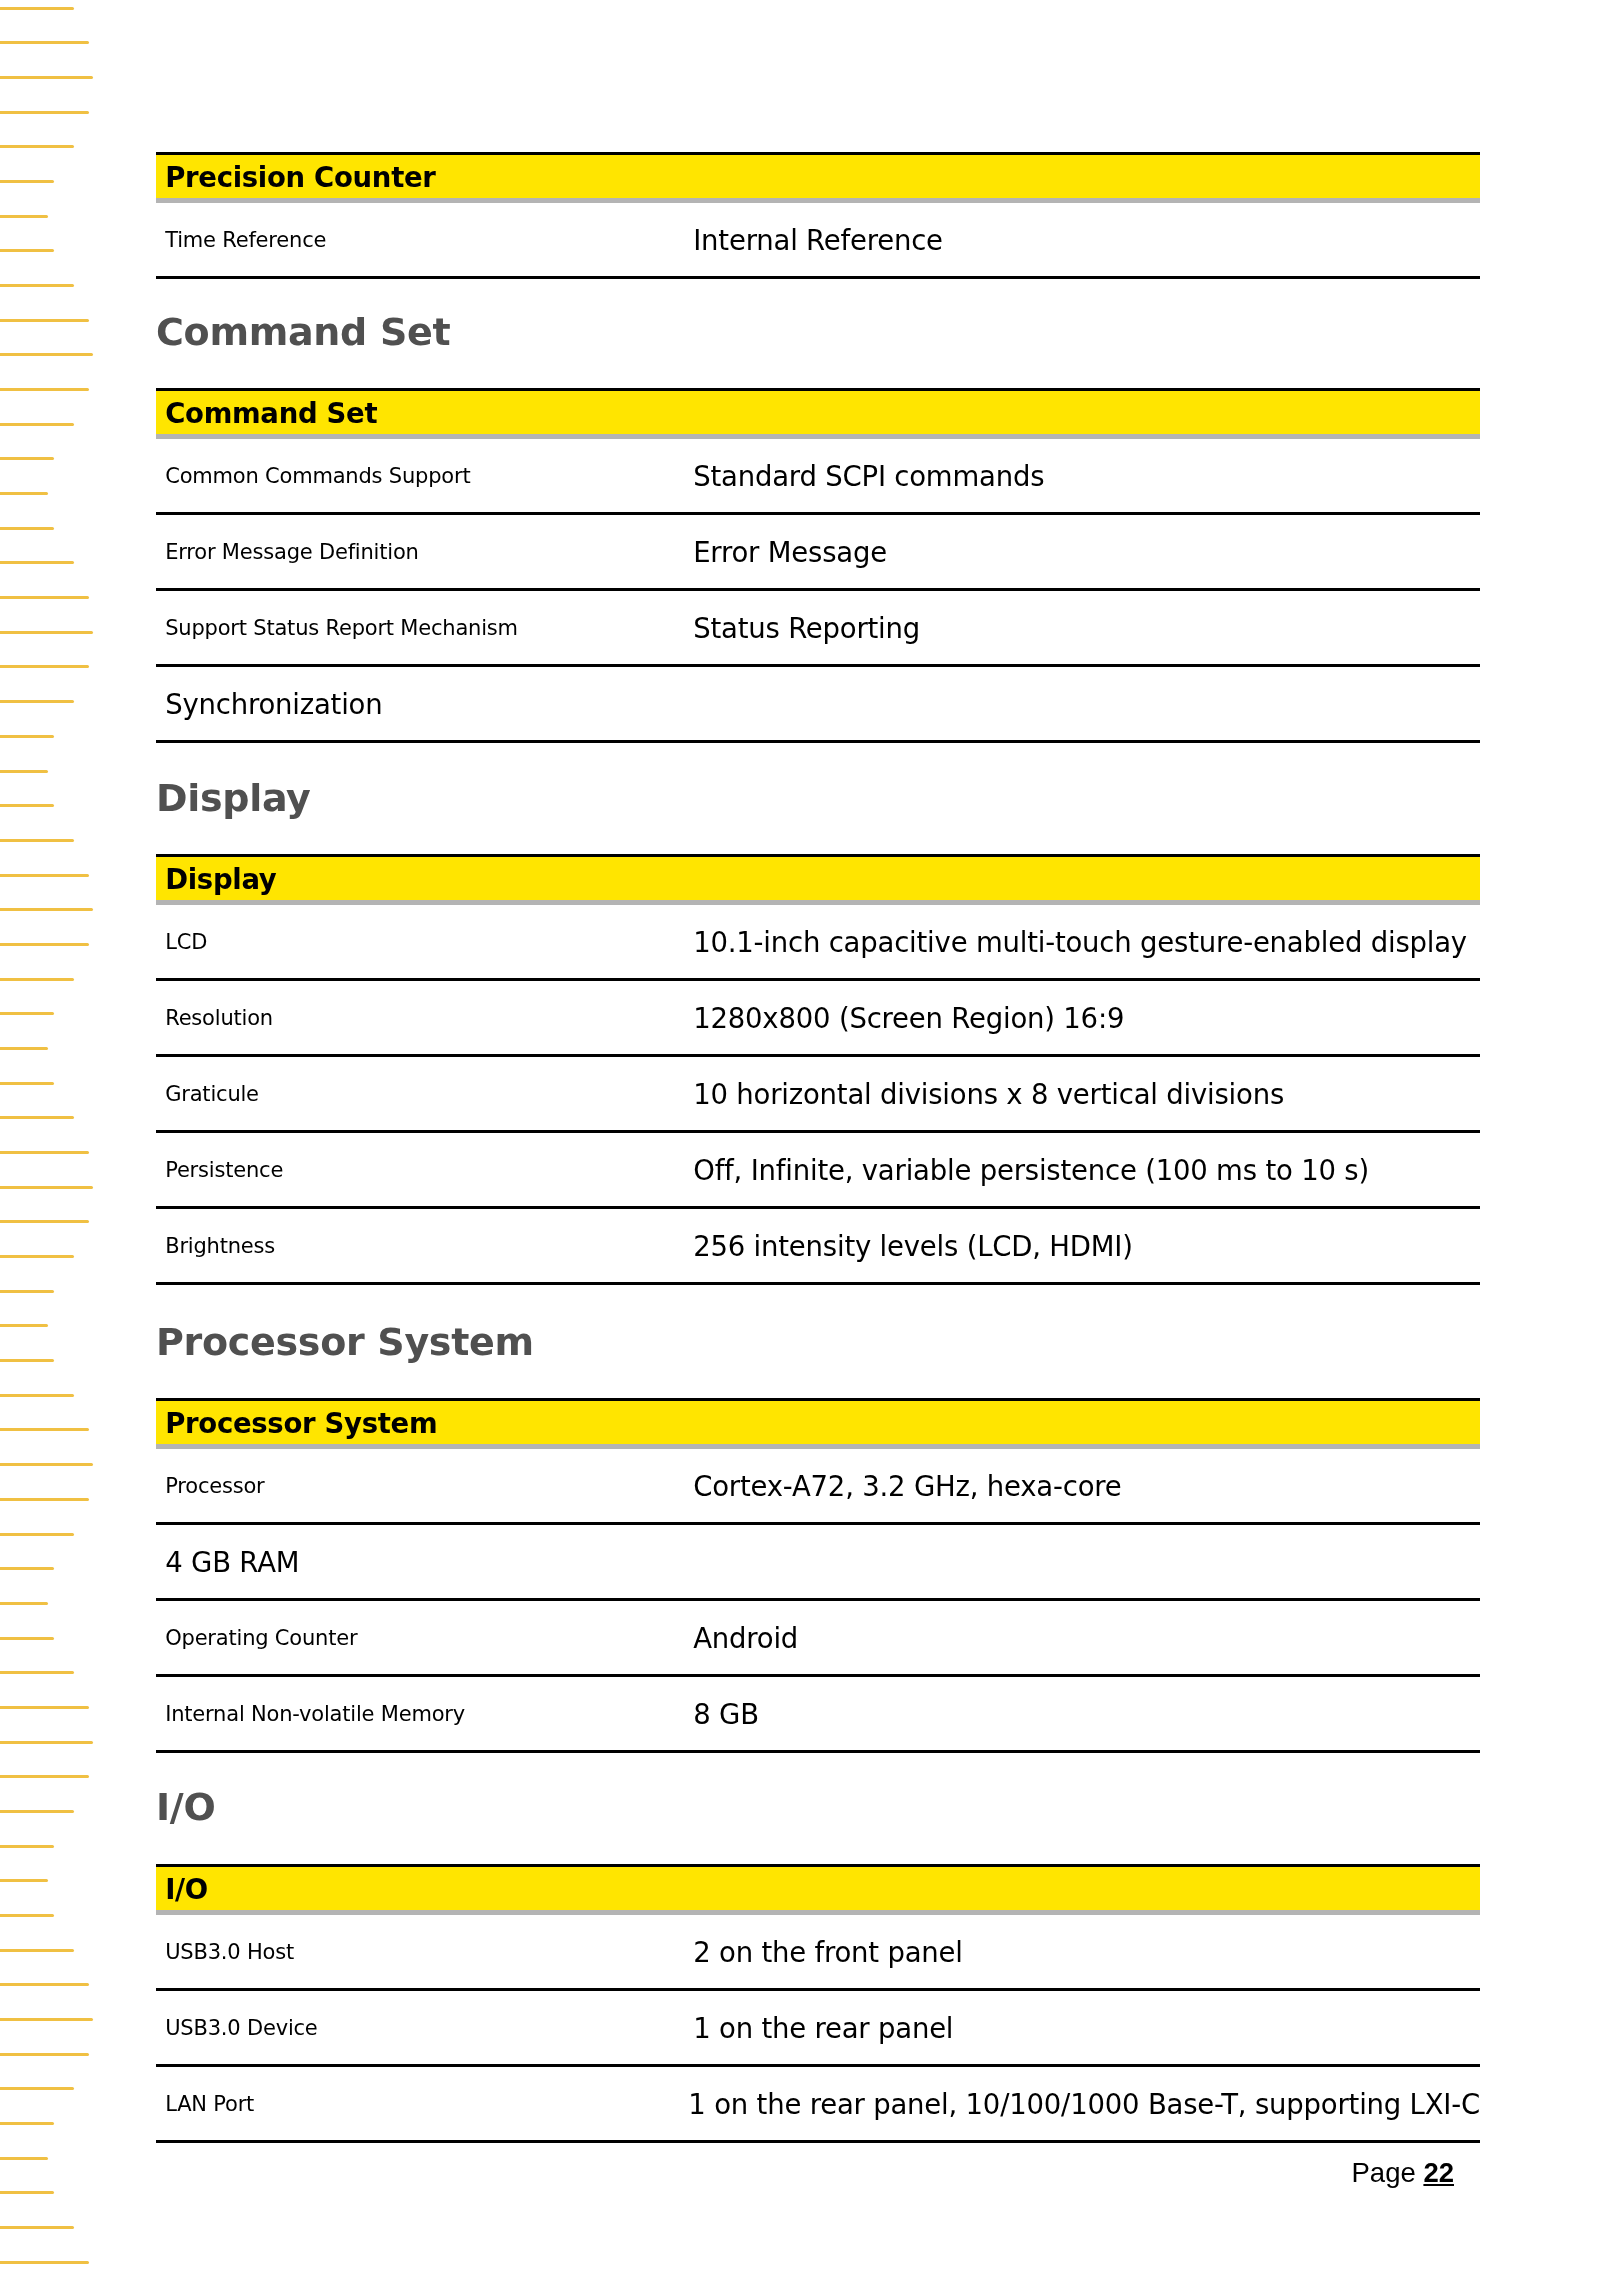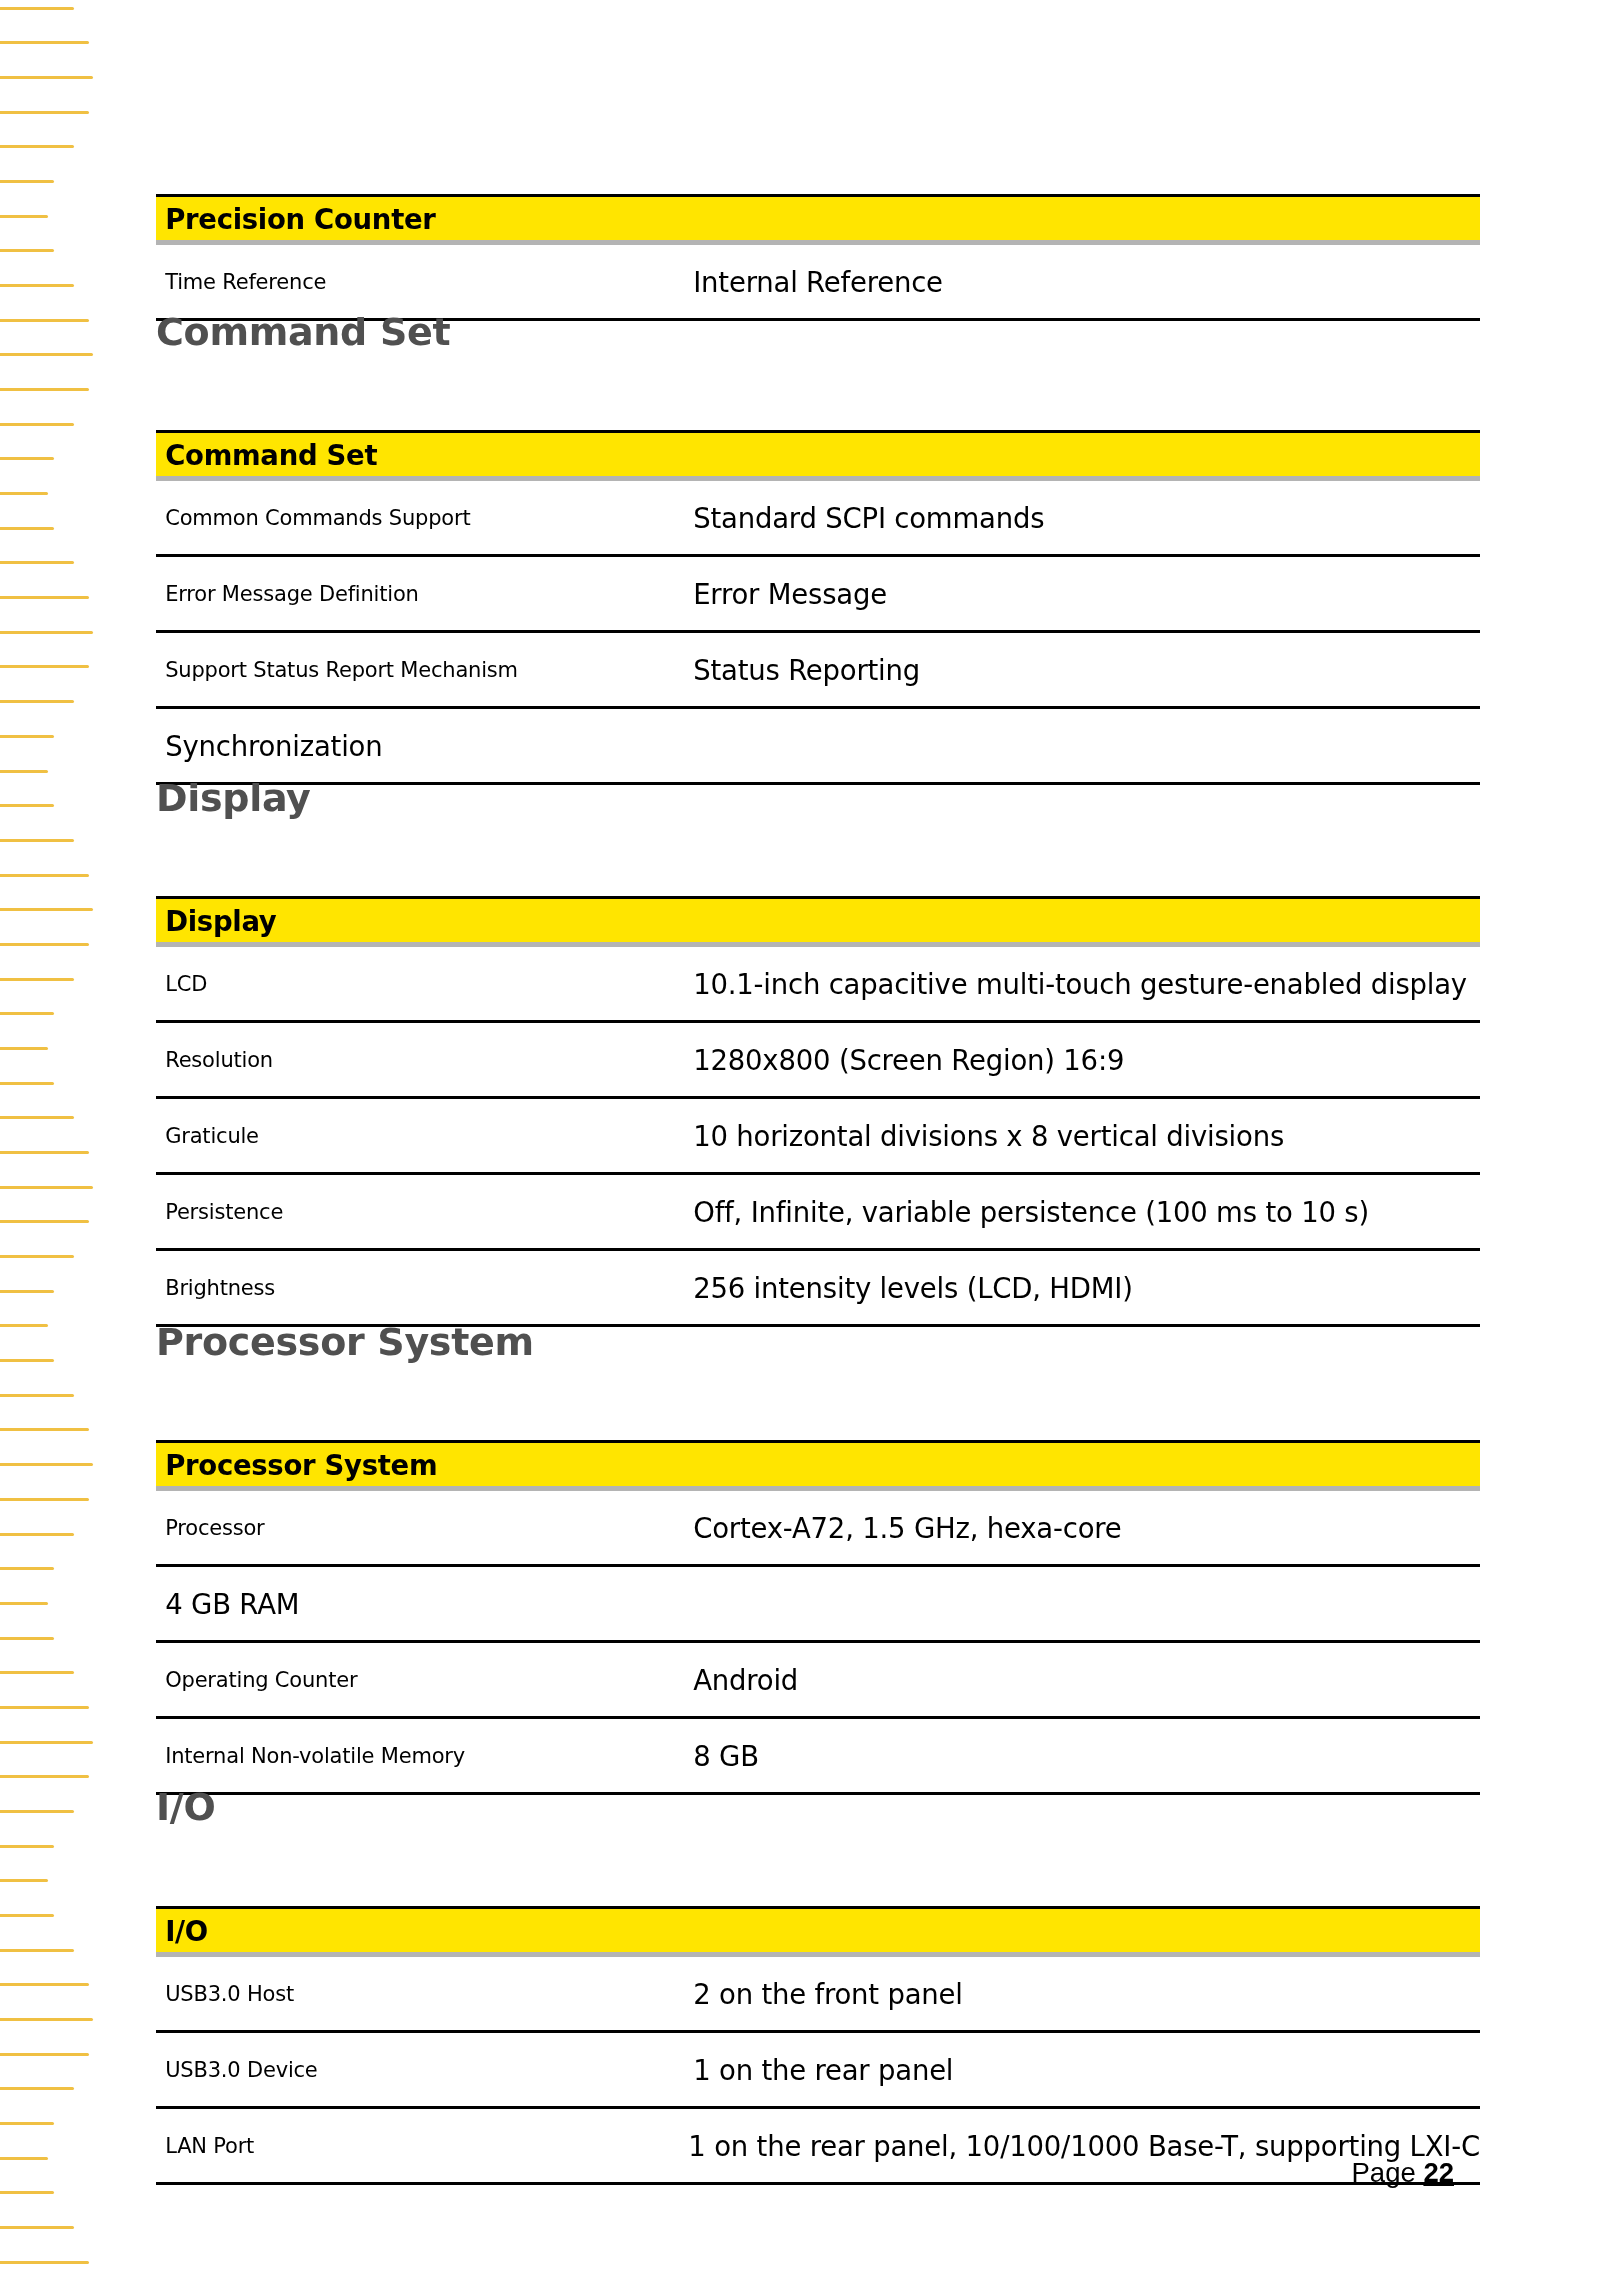--- a/index.html
+++ b/index.html
@@ -4,21 +4,21 @@
 <style>
   html, body { margin: 0; padding: 0; background: #ffffff; }
   body { width: 1623px; height: 2295px; position: relative; overflow: hidden;
          font-family: "DejaVu Sans", sans-serif; color: #000; }
   #ticks { position: absolute; left: 0; top: 0; width: 105px; height: 2295px; }
   .tick { position: absolute; left: 0; height: 3.3px; background: #F0C043; border-radius: 0 2px 2px 0; }
   .heading { position: absolute; left: 156px; margin: 0; font-weight: bold; color: #505050;
              font-size: 38px; line-height: 46px; letter-spacing: -0.3px; }
   .spec-table { position: absolute; left: 156px; width: 1324px; }
   .tbl-header { height: 43px; background: #FFE500; border-top: 3.9px solid #000;
-                border-bottom: 5.9px solid #B4B4B4; display: flex; align-items: center; margin-top: 42px; }
+                border-bottom: 5.9px solid #B4B4B4; display: flex; align-items: center; }
   .tbl-header span { padding-left: 9.2px; font-weight: bold; font-size: 27.5px; letter-spacing: -0.3px; }
   .tbl-row { display: flex; align-items: center; height: 73px; border-bottom: 3.9px solid #000; }
   .tbl-row .k { width: 528px; padding-left: 9.2px; box-sizing: border-box; font-size: 21px; letter-spacing: -0.2px; }
   .tbl-row .v { flex: 1; padding-left: 9.2px; font-size: 27.5px; letter-spacing: -0.2px; white-space: nowrap; }
   #page-number { position: absolute; right: 169px; top: 2157px; font-family: "Liberation Sans", sans-serif;
                  font-size: 27.5px; }
   #page-number b { font-weight: bold; text-decoration: underline; }
 </style>
 </head>
 <body>
@@ -151,21 +151,21 @@
   </div>
 </div>
 
 <h2 class="heading" style="top:1319px;">Processor System</h2>
 <div class="spec-table" style="top:1398px;">
   <div class="tbl-header">
     <span>Processor System</span>
   </div>
   <div class="tbl-row">
     <span class="k">Processor</span>
-    <span class="v">Cortex-A72, 1.5 GHz, hexa-core</span>
+    <span class="v">Cortex-A72, 3.2 GHz, hexa-core</span>
   </div>
   <div class="tbl-row">
     <span class="v">4 GB RAM</span>
   </div>
   <div class="tbl-row">
     <span class="k">Operating Counter</span>
     <span class="v">Android</span>
   </div>
   <div class="tbl-row">
     <span class="k">Internal Non-volatile Memory</span>

